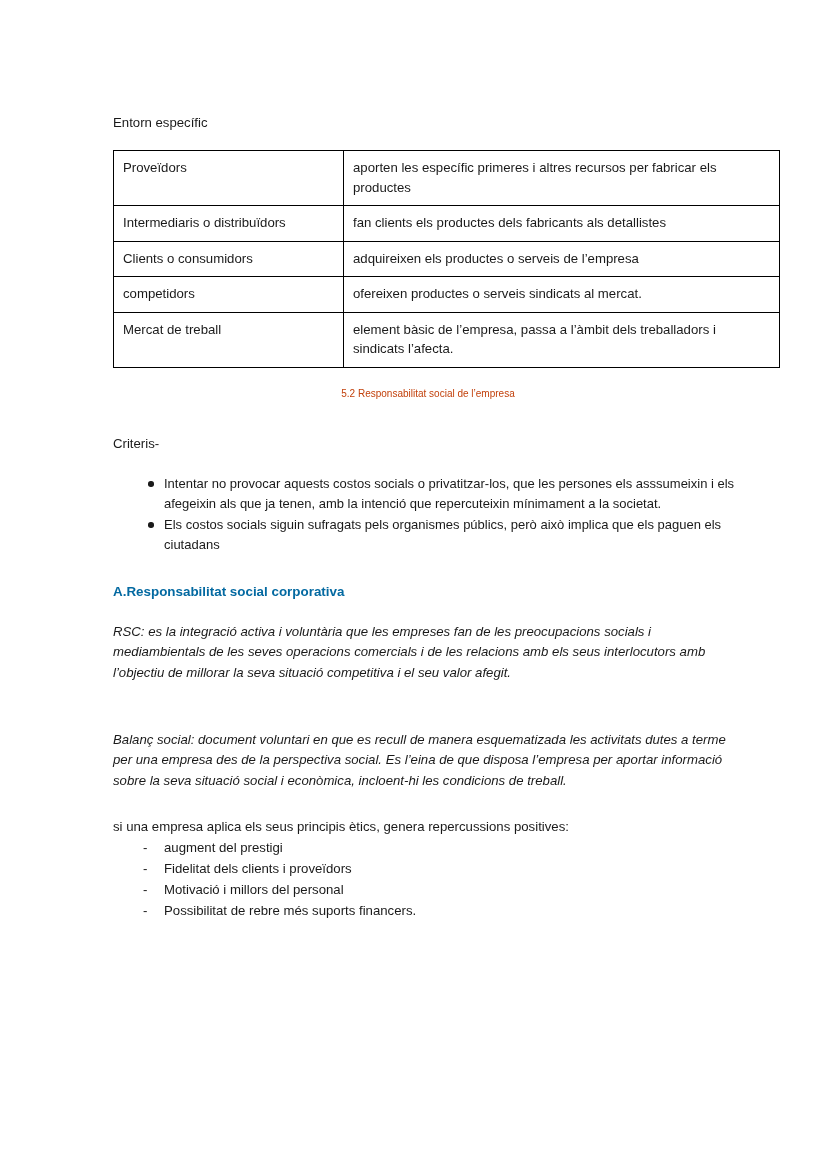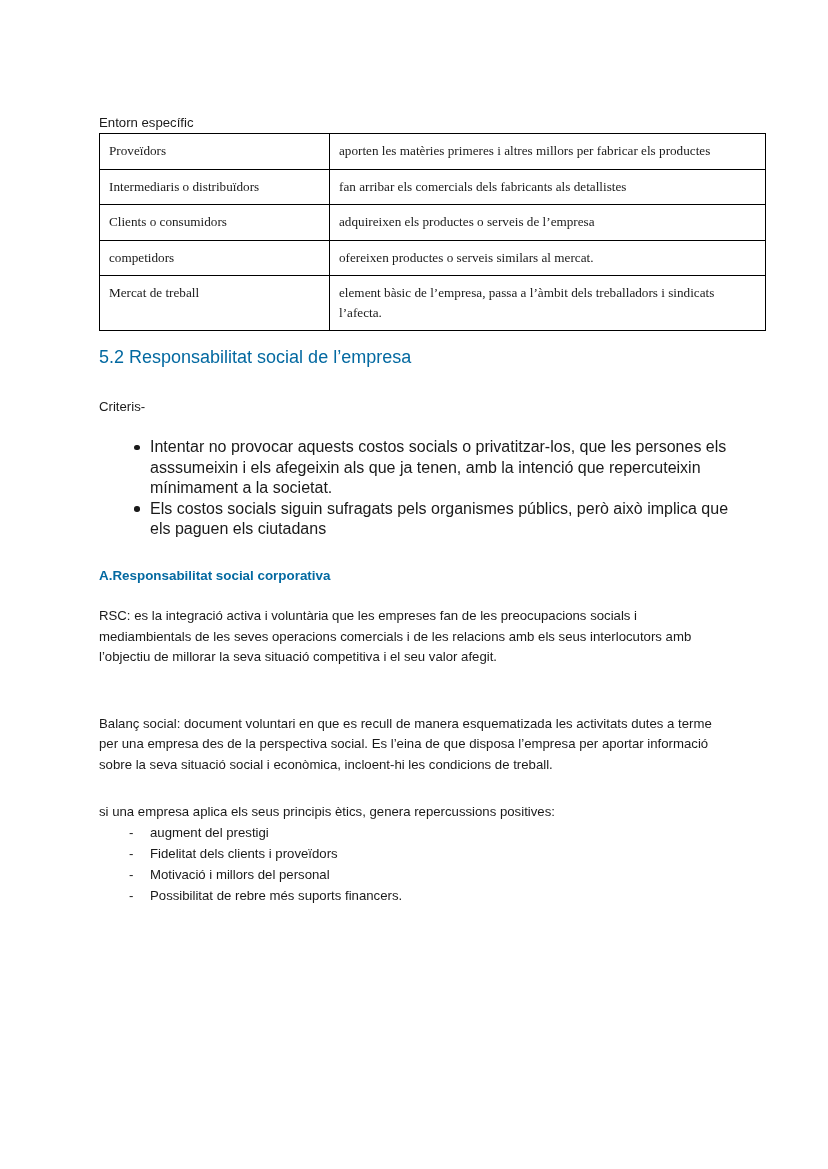--- a/index.html
+++ b/index.html
@@ -16,53 +16,55 @@
   }
   .page {
     position: relative;
     width: 828px;
     height: 1169px;
     background: #ffffff;
     overflow: hidden;
   }
   .content {
     position: absolute;
-    left: 99px;
+    left: 113px;
     top: 113px;
     width: 630px;
   }
 
   
   .line {
     font-size: 13.2px;
     line-height: 20px;
     color: #1a1a1a;
   }
   .section-title {
-    font-size: 18px;
+    font-size: 10px;
     line-height: 20px;
-    color: #0369a1;
+    color: #c2410c;
+    text-align: center;
   }
   .subhead {
     font-size: 13.4px;
     font-weight: bold;
     line-height: 20px;
     color: #0369a1;
   }
   .para {
     font-size: 13.2px;
     line-height: 20.6px;
     color: #1a1a1a;
     width: 628px;
+    font-style: italic;
   }
 
   
   .tbl-wrap {
+    margin-top: 17px;
     width: 628px;
-    font-family: Liberation Serif, serif;
   }
   table.entorn {
     border-collapse: collapse;
     width: 628px;
     table-layout: fixed;
     border: 1.5px solid #000;
   }
   table.entorn td {
     border: 1px solid #000;
     vertical-align: top;
@@ -82,21 +84,21 @@
 
   
   ul.bullets {
     margin: 0;
     padding: 0;
     list-style: none;
   }
   ul.bullets > li {
     position: relative;
     padding-left: 51px;
-    font-size: 16px;
+    font-size: 13px;
     line-height: 20.6px;
     color: #1a1a1a;
     margin-bottom: 0px;
   }
   ul.bullets > li .dot {
     position: absolute;
     left: 35px;
     top: 7.5px;
     width: 5.5px;
     height: 5.5px;
@@ -132,33 +134,33 @@
 <div class="page">
   <div class="content">
 
     <div class="line">Entorn específic</div>
 
     <div class="tbl-wrap">
       <table class="entorn">
         <tbody>
           <tr>
             <td class="c1">Proveïdors</td>
-            <td class="c2">aporten les matèries primeres i altres millors per fabricar els productes</td>
+            <td class="c2">aporten les específic primeres i altres recursos per fabricar els productes</td>
           </tr>
           <tr>
             <td class="c1">Intermediaris o distribuïdors</td>
-            <td class="c2">fan arribar els comercials dels fabricants als detallistes</td>
+            <td class="c2">fan clients els productes dels fabricants als detallistes</td>
           </tr>
           <tr>
             <td class="c1">Clients o consumidors</td>
             <td class="c2">adquireixen els productes o serveis de l’empresa</td>
           </tr>
           <tr>
             <td class="c1">competidors</td>
-            <td class="c2">ofereixen productes o serveis similars al mercat.</td>
+            <td class="c2">ofereixen productes o serveis sindicats al mercat.</td>
           </tr>
           <tr>
             <td class="c1">Mercat de treball</td>
             <td class="c2">element bàsic de l’empresa, passa a l’àmbit dels treballadors i sindicats l’afecta.</td>
           </tr>
         </tbody>
       </table>
     </div>
 
     <div class="sp-16"></div>

